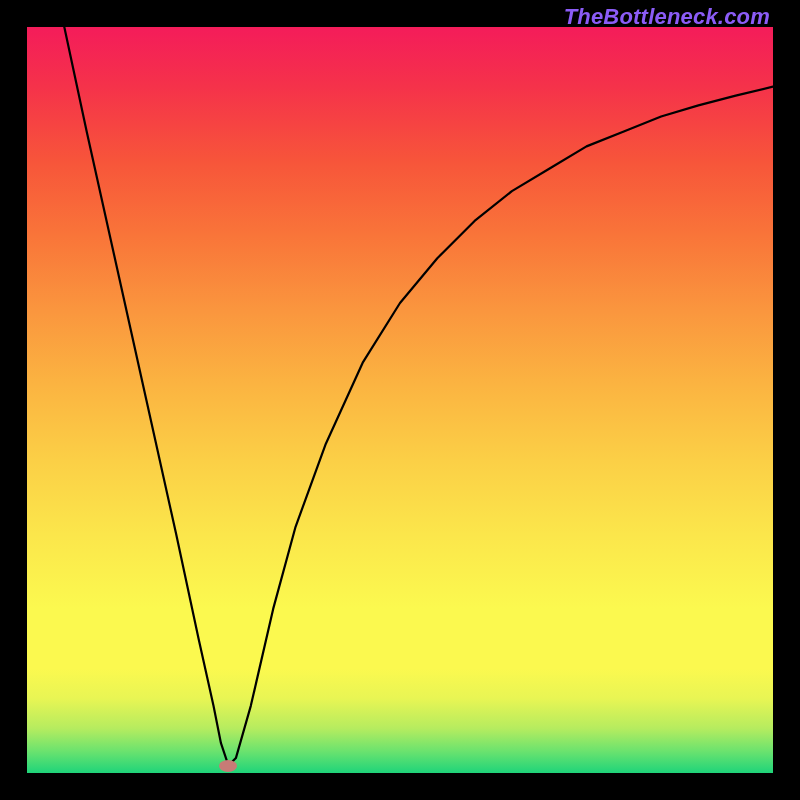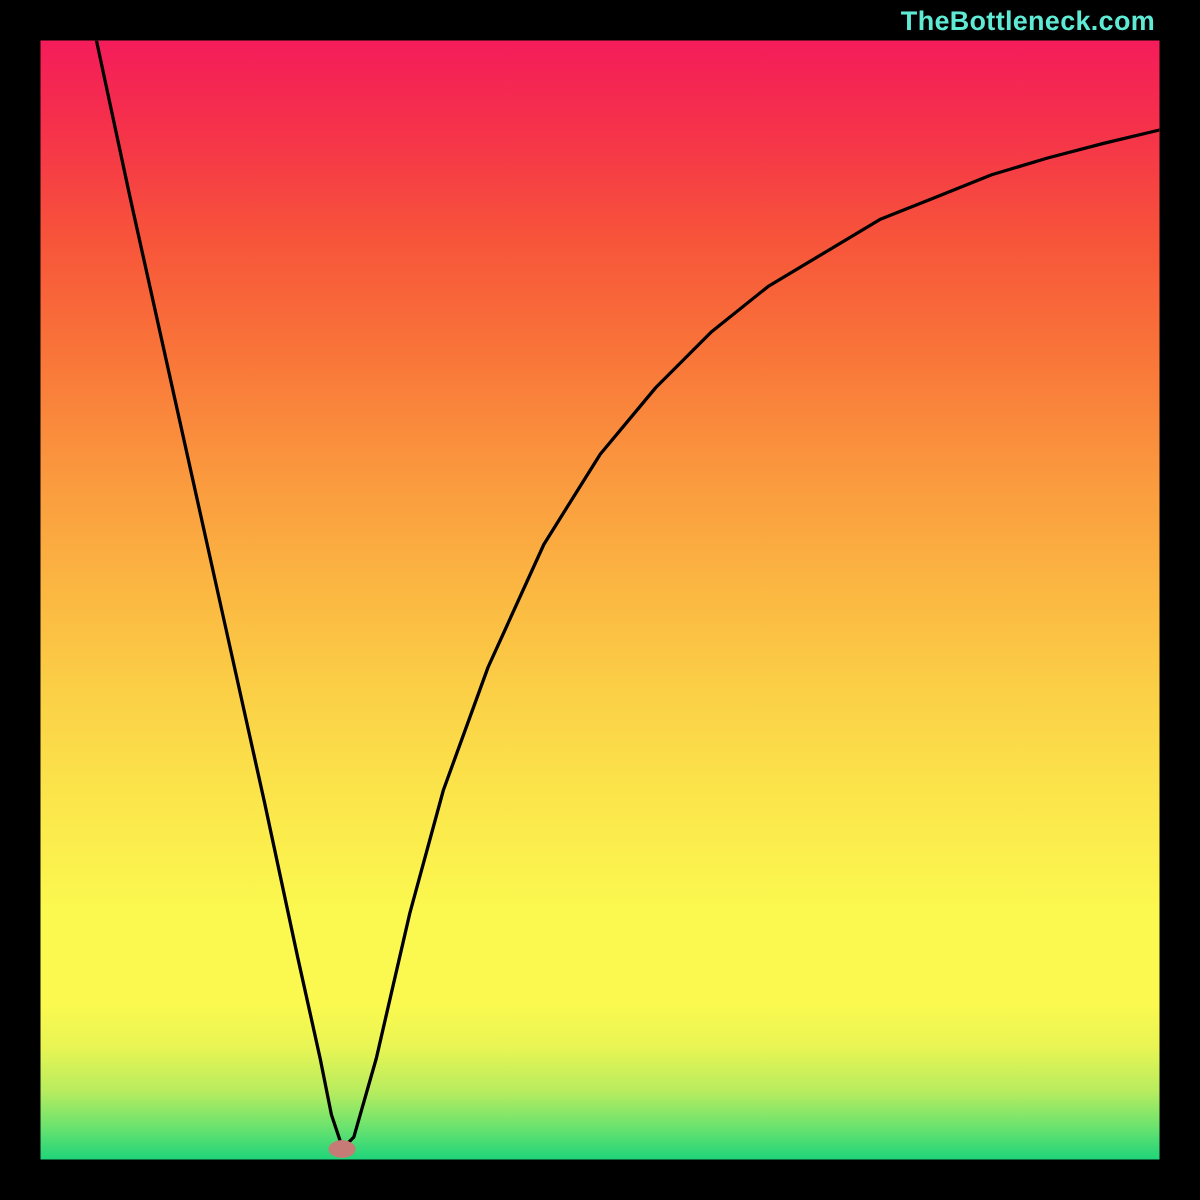--- a/index.html
+++ b/index.html
@@ -38,25 +38,26 @@
       #f97539 72%,
       #f7553a 82%,
       #f5324a 92%,
       #f41c5a 100%
     );
   }
   .watermark {
     position: absolute;
     top: 4px;
     right: 30px;
-    font-size: 18px;
+    font-size: 22px;
     font-weight: 600;
-    color: #5eead4;
+    color: #8b5cf6;
     letter-spacing: 0.2px;
     pointer-events: none;
+    font-style: italic;
   }
   svg.curve {
     position: absolute;
     left: 0;
     top: 0;
     width: 746px;
     height: 746px;
     pointer-events: none;
   }
   .dot {

